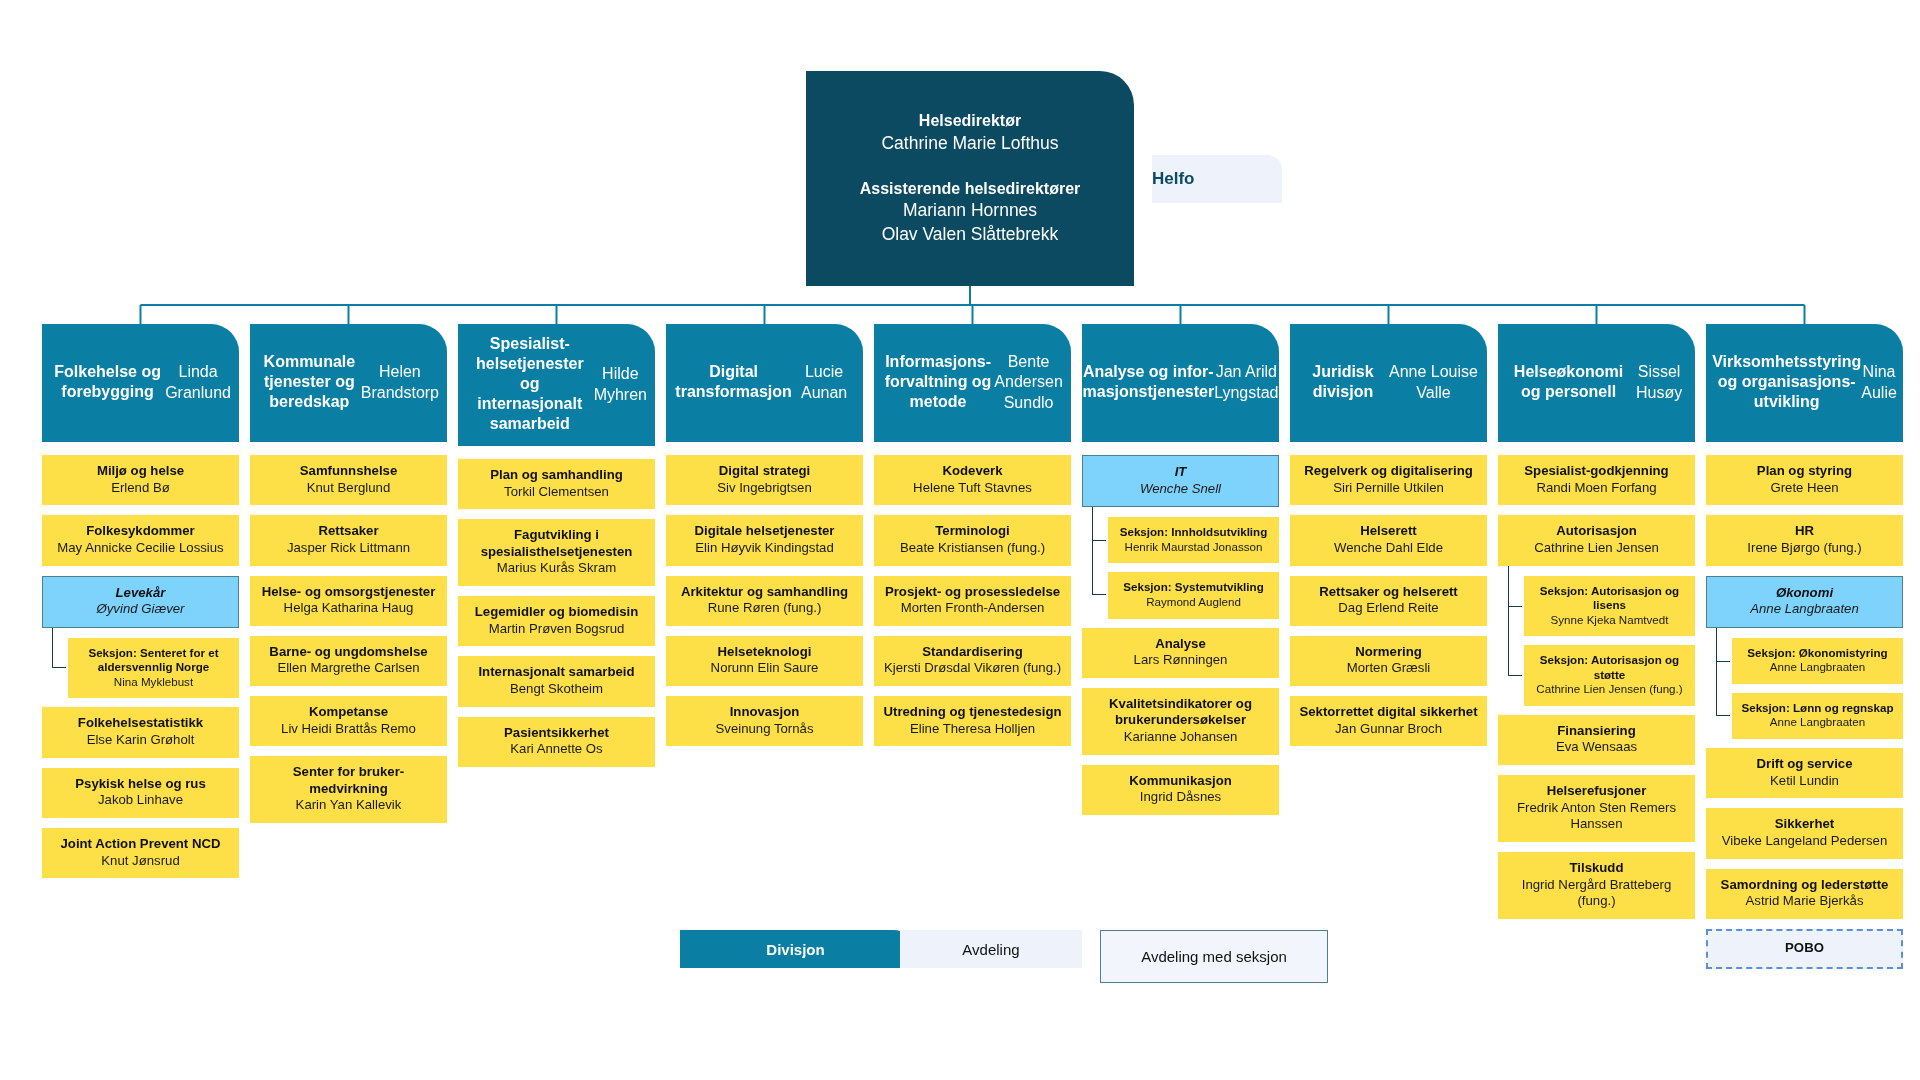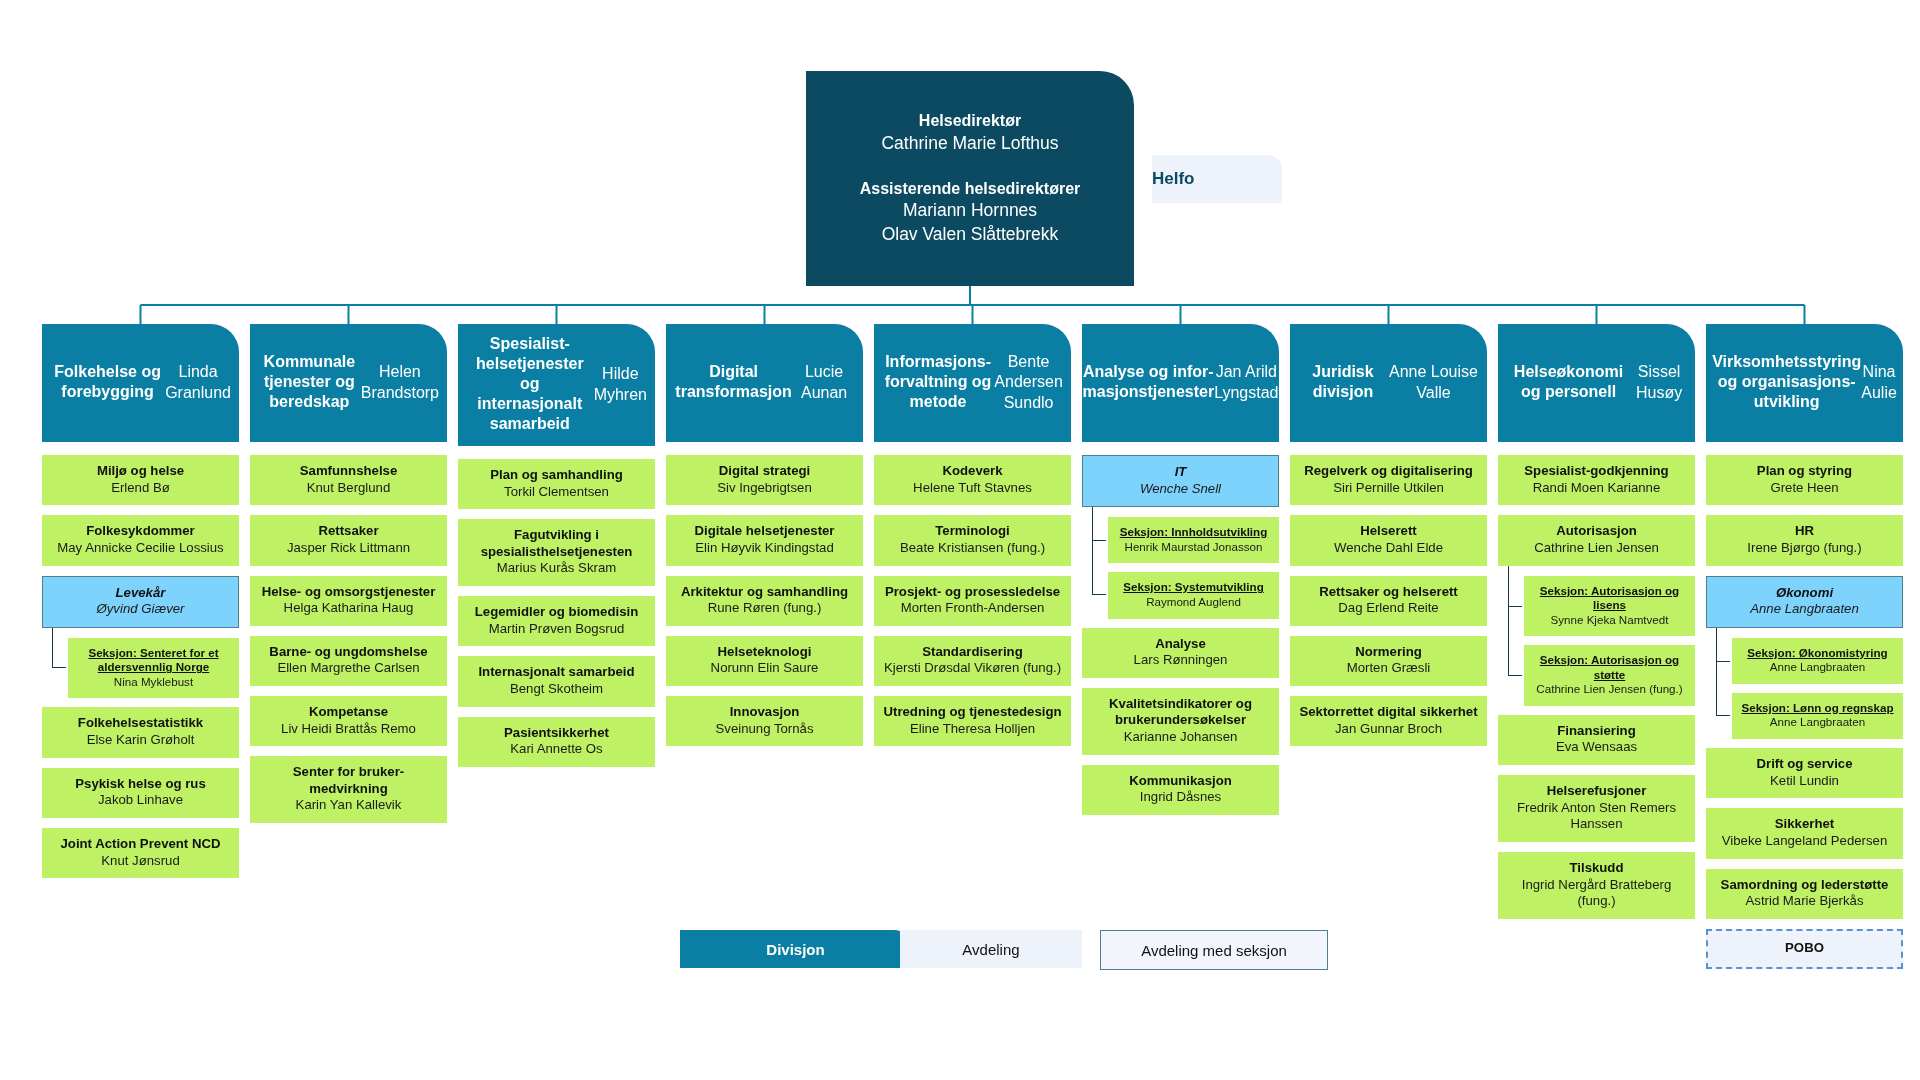--- a/index.html
+++ b/index.html
@@ -70,21 +70,21 @@
     display: flex;
     align-items: center;
     justify-content: center;
   }
   .div-head .dh-title { font-weight: bold; font-size: 16px; line-height: 1.25; }
   .div-head .dh-name  { font-weight: normal; font-size: 16px; line-height: 1.28; margin-top: 1px; }
 
   .items { margin-top: 13px; }
 
   .unit {
-    background: #bef264;
+    background: #fde047;
     text-align: center;
     padding: 8px 6px 9px;
     margin-bottom: 10px;
     position: relative;
   }
   .unit .u-title { font-weight: bold; font-size: 13.2px; line-height: 1.25; color: #111111; }
   .unit .u-name  { font-weight: normal; font-size: 13.2px; line-height: 1.27; color: #1a1a1a; }
 
   .unit.bordered {
     border: 1.6px solid #4d7f8f;
@@ -93,21 +93,21 @@
   }
   .unit.dashed {
     border: 2px dashed #5b8fd6;
     background: #eef3fb;
     padding: 9px 6px 10px;
   }
 
   
   .sec-wrap { position: relative; margin-left: 26px; }
   .sec-wrap .unit { margin-bottom: 9px; }
-  .sec-wrap .unit .u-title { font-size: 11.6px; text-decoration: underline; }
+  .sec-wrap .unit .u-title { font-size: 11.6px; }
   .sec-wrap .unit .u-name  { font-size: 11.6px; }
   .sec-line {
     position: absolute;
     left: -16px;
     top: -8px;
     width: 14px;
     border-left: 1.6px solid #163a4a;
     border-bottom: 1.6px solid #163a4a;
     pointer-events: none;
   }
@@ -133,21 +133,21 @@
     border-radius: 0 17px 0 0;
   }
   .lg-avd {
     left: 900px; width: 182px;
     background: #eef3fb; color: #111111;
   }
   .lg-sek {
     left: 1100px; width: 228px;
     background: #f2f6fc; color: #111111;
     border: 1.6px solid #4d7f8f;
-    height: 40px;
+    height: 53px;
   }
 </style>
 </head>
 <body>
 
 <div id="chart-root">
 
   <svg id="connectors" viewBox="0 0 1920 1080" width="1920" height="1080">
       <line x1="970" y1="286" x2="970" y2="305" stroke="#0b7fa3" stroke-width="2"></line>
       <line x1="140.5" y1="305" x2="1804.5" y2="305" stroke="#0b7fa3" stroke-width="2"></line>
@@ -396,21 +396,21 @@
         </div>
       </div>
       <div class="col" style="left: 1498px;">
         <div class="div-head">
           <div class="dh-title">Helseøkonomi og personell</div>
           <div class="dh-name">Sissel Husøy</div>
         </div>
         <div class="items">
           <div class="unit">
             <div class="u-title">Spesialist-godkjenning</div>
-            <div class="u-name">Randi Moen Karianne</div>
+            <div class="u-name">Randi Moen Forfang</div>
           </div>
           <div class="unit">
             <div class="u-title">Autorisasjon</div>
             <div class="u-name">Cathrine Lien Jensen</div>
           </div>
           <div class="sec-wrap">
             <div class="unit">
               <div class="u-title">Seksjon: Autorisasjon og lisens</div>
               <div class="u-name">Synne Kjeka Namtvedt</div>
             </div>

